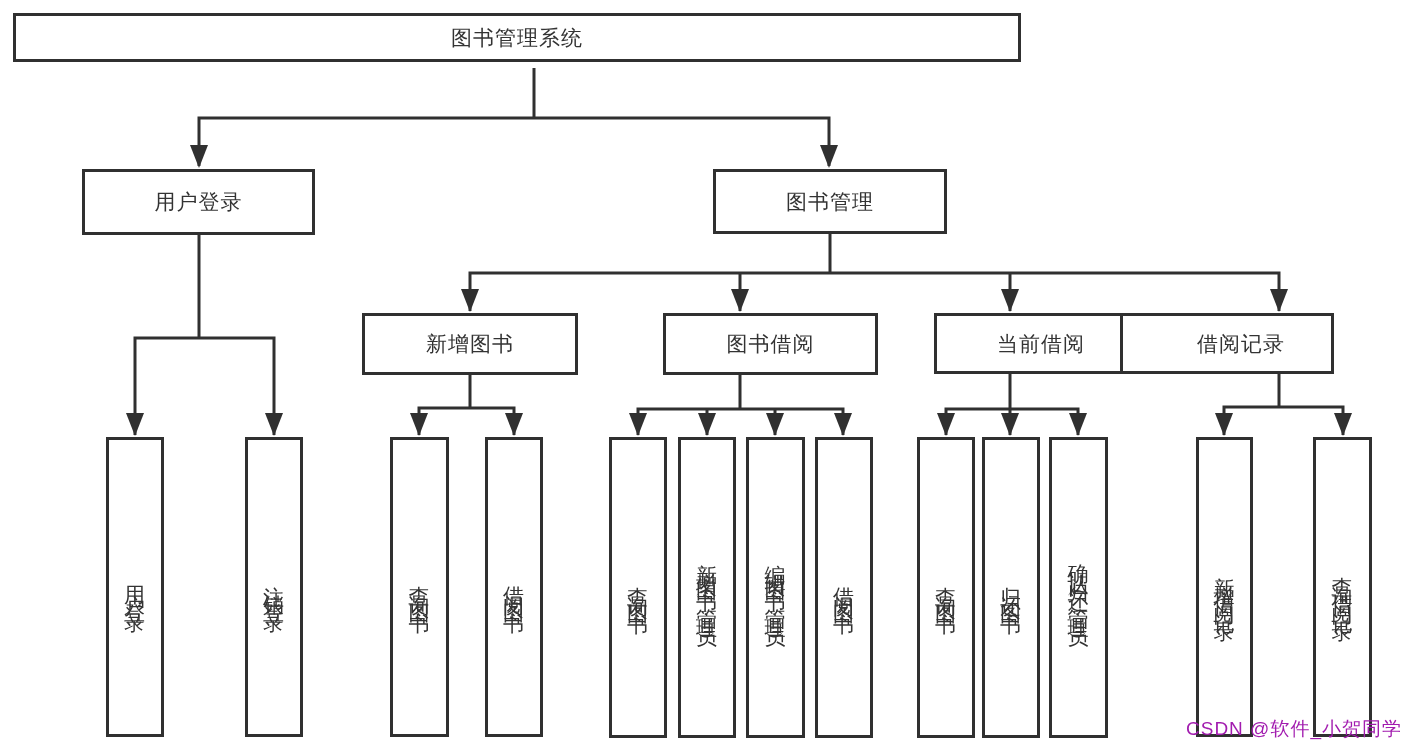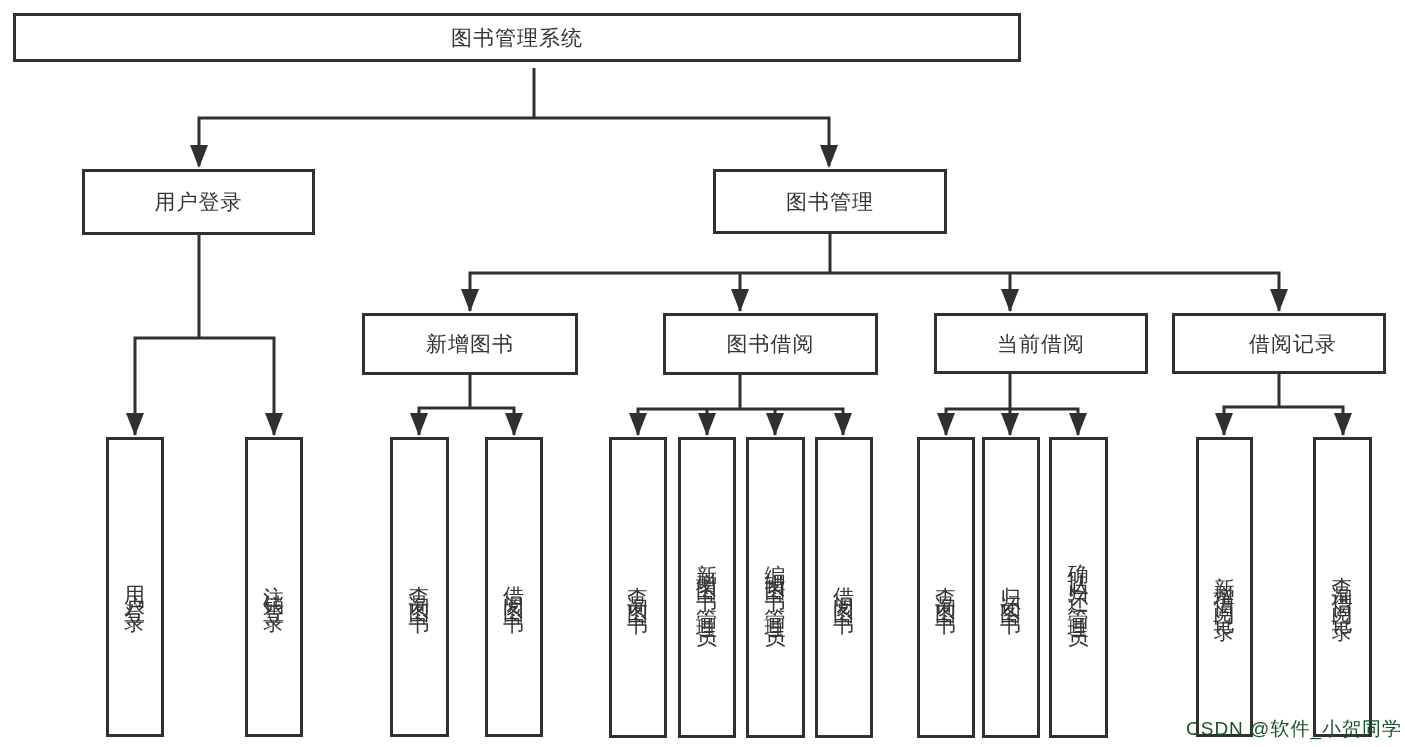--- a/index.html
+++ b/index.html
@@ -34,21 +34,21 @@
     line-height:1;
     letter-spacing:9px;
     white-space:nowrap;
   }
   .watermark{
     position:absolute;
     left:1186px;
     top:716px;
     z-index:5;
     font-size:19px;
-    color:#14532d;
+    color:#a21caf;
     letter-spacing:1px;
     white-space:nowrap;
   }
 </style>
 </head>
 <body>
 
 <div id="canvas">
 
   <svg id="connector-layer" width="1405" height="747" viewBox="0 0 1405 747">
@@ -104,21 +104,21 @@
 
   <div class="box" style="left:362px;top:313px;width:216px;height:62px;">
     <span class="hlabel">新增图书</span>
   </div>
   <div class="box" style="left:633px;top:313px;width:215px;height:62px;margin-left:30px;">
     <span class="hlabel">图书借阅</span>
   </div>
   <div class="box" style="left:903px;top:313px;width:214px;height:61px;margin-left:31px;">
     <span class="hlabel">当前借阅</span>
   </div>
-  <div class="box" style="left:1172px;top:313px;width:214px;height:61px;padding-left:28px;">
+  <div class="box" style="left:1120px;top:313px;width:214px;height:61px;padding-left:28px;">
     <span class="hlabel">借阅记录</span>
   </div>
 
   <div class="box vbox" style="left:106px;top:437px;width:58px;height:300px;">
     <span>用户登录</span>
   </div>
   <div class="box vbox" style="left:245px;top:437px;width:58px;height:300px;">
     <span>注销登录</span>
   </div>
 

